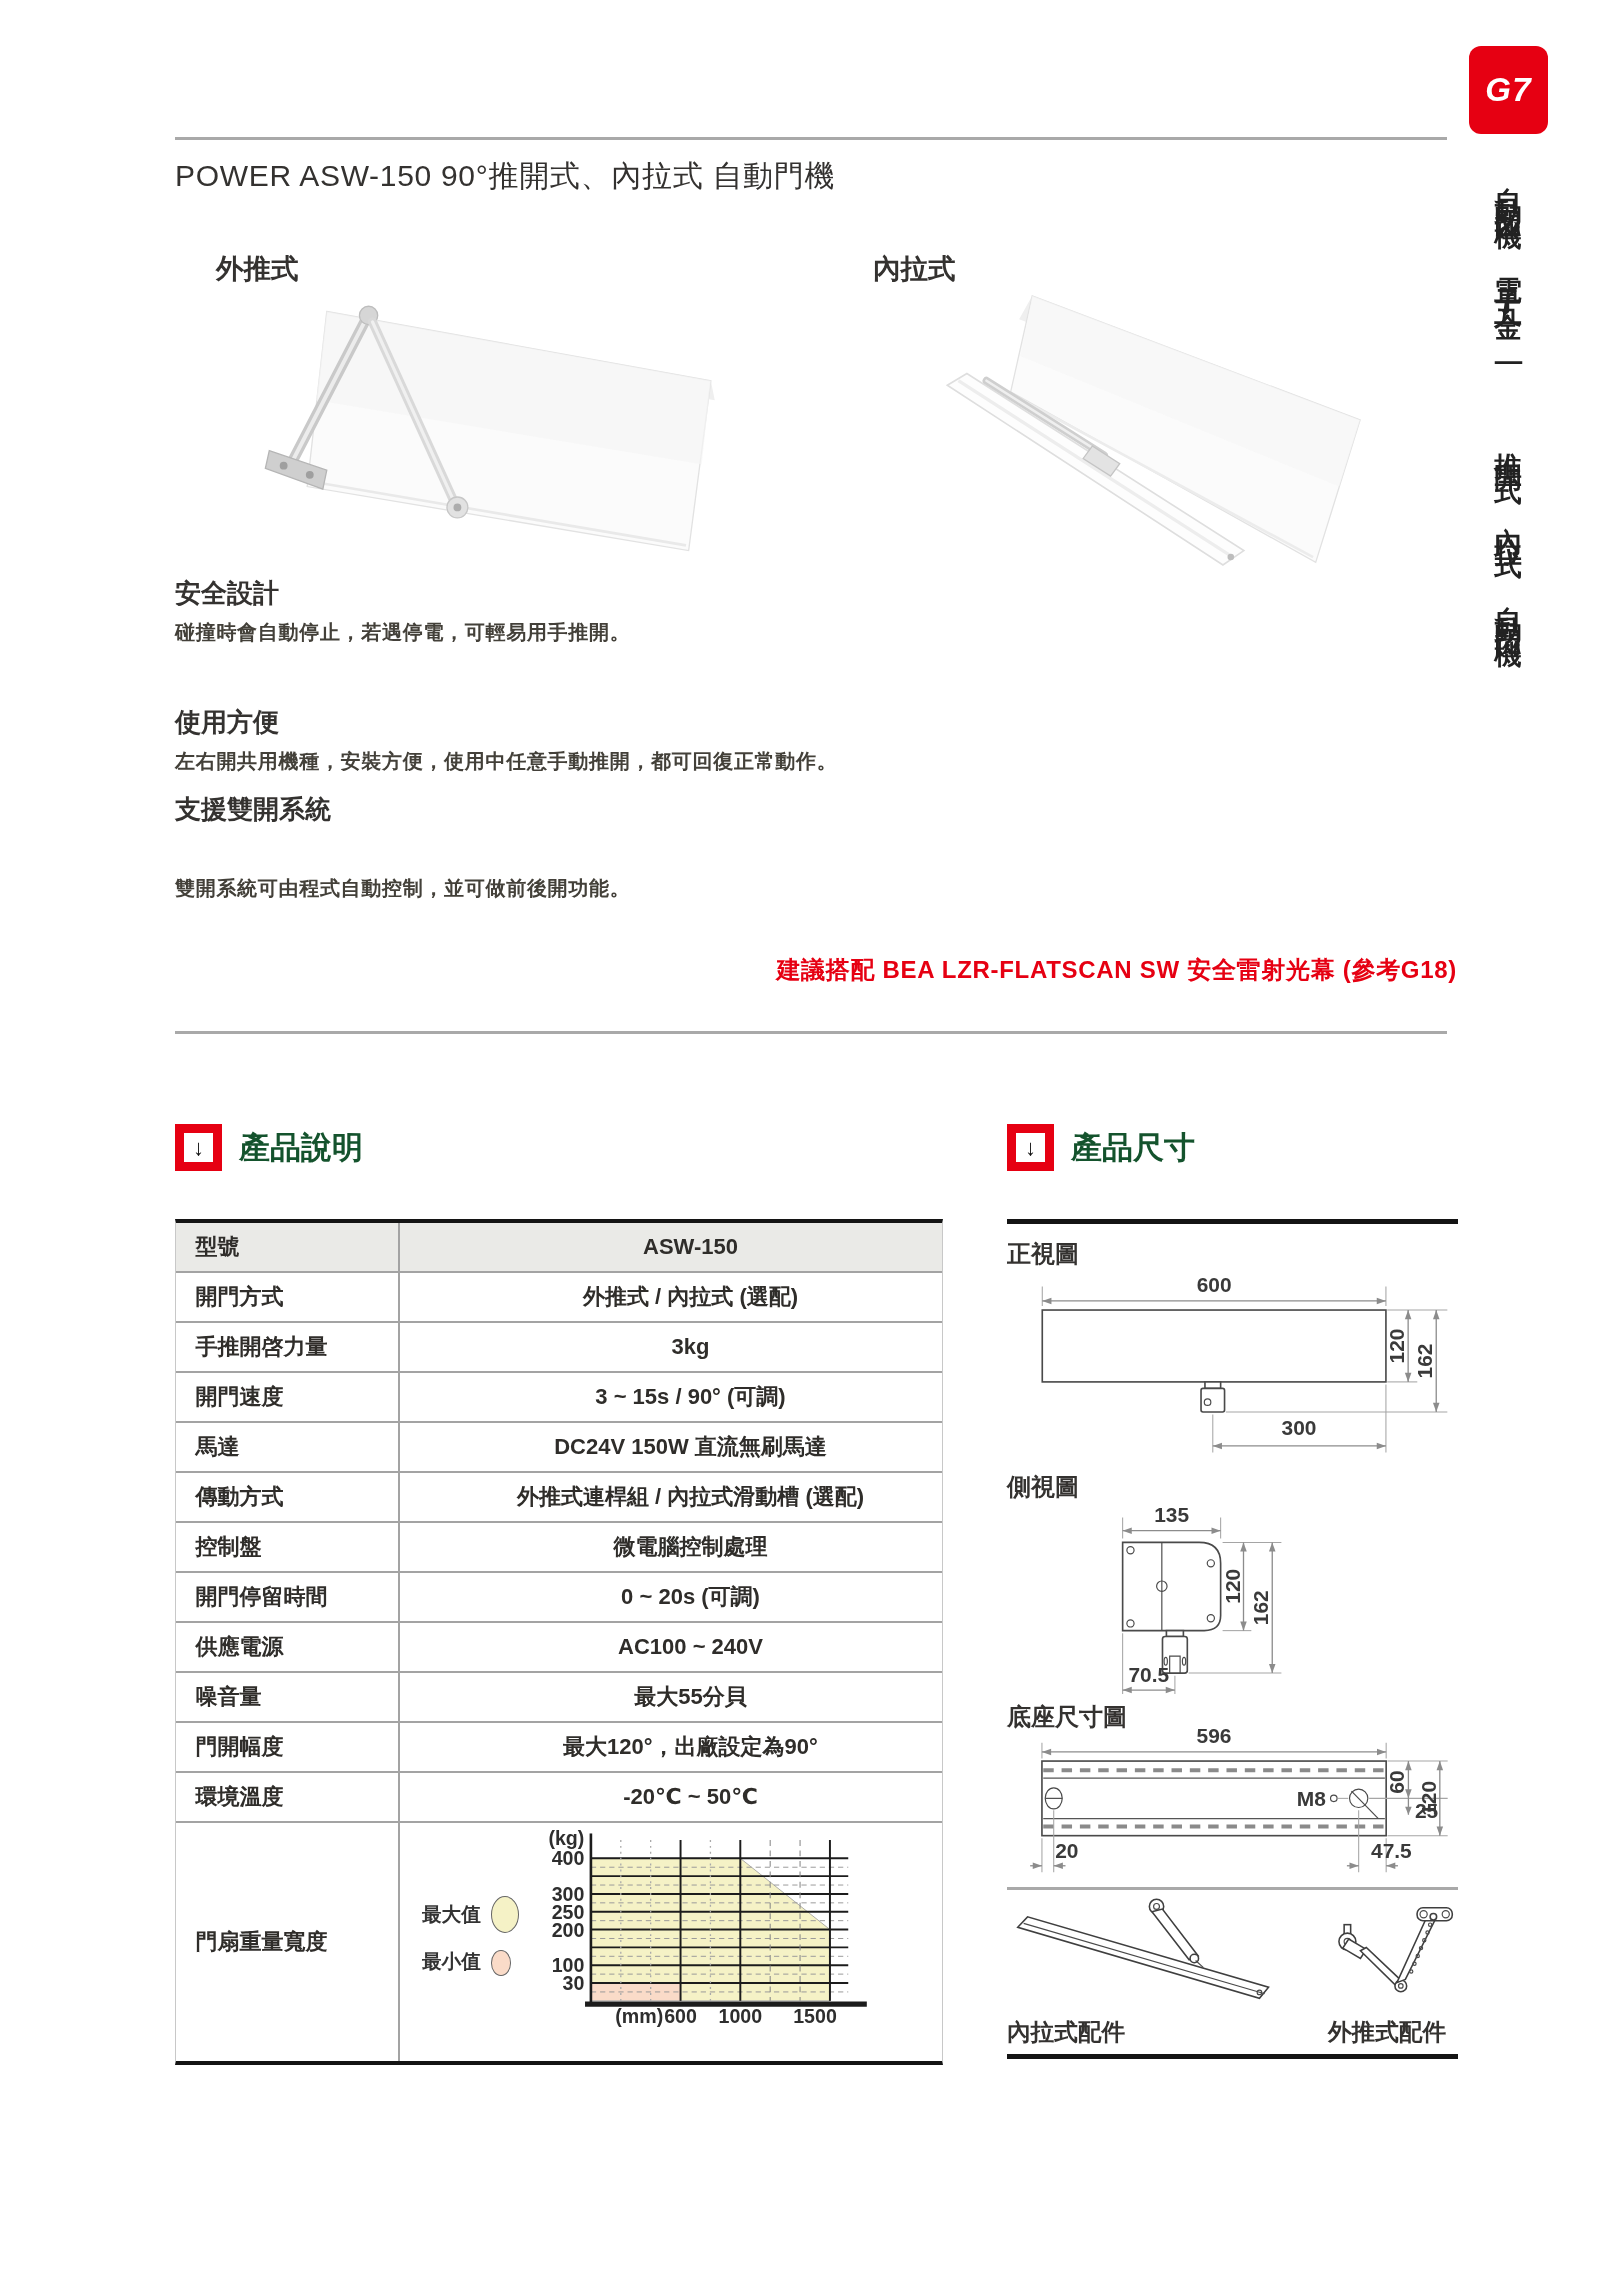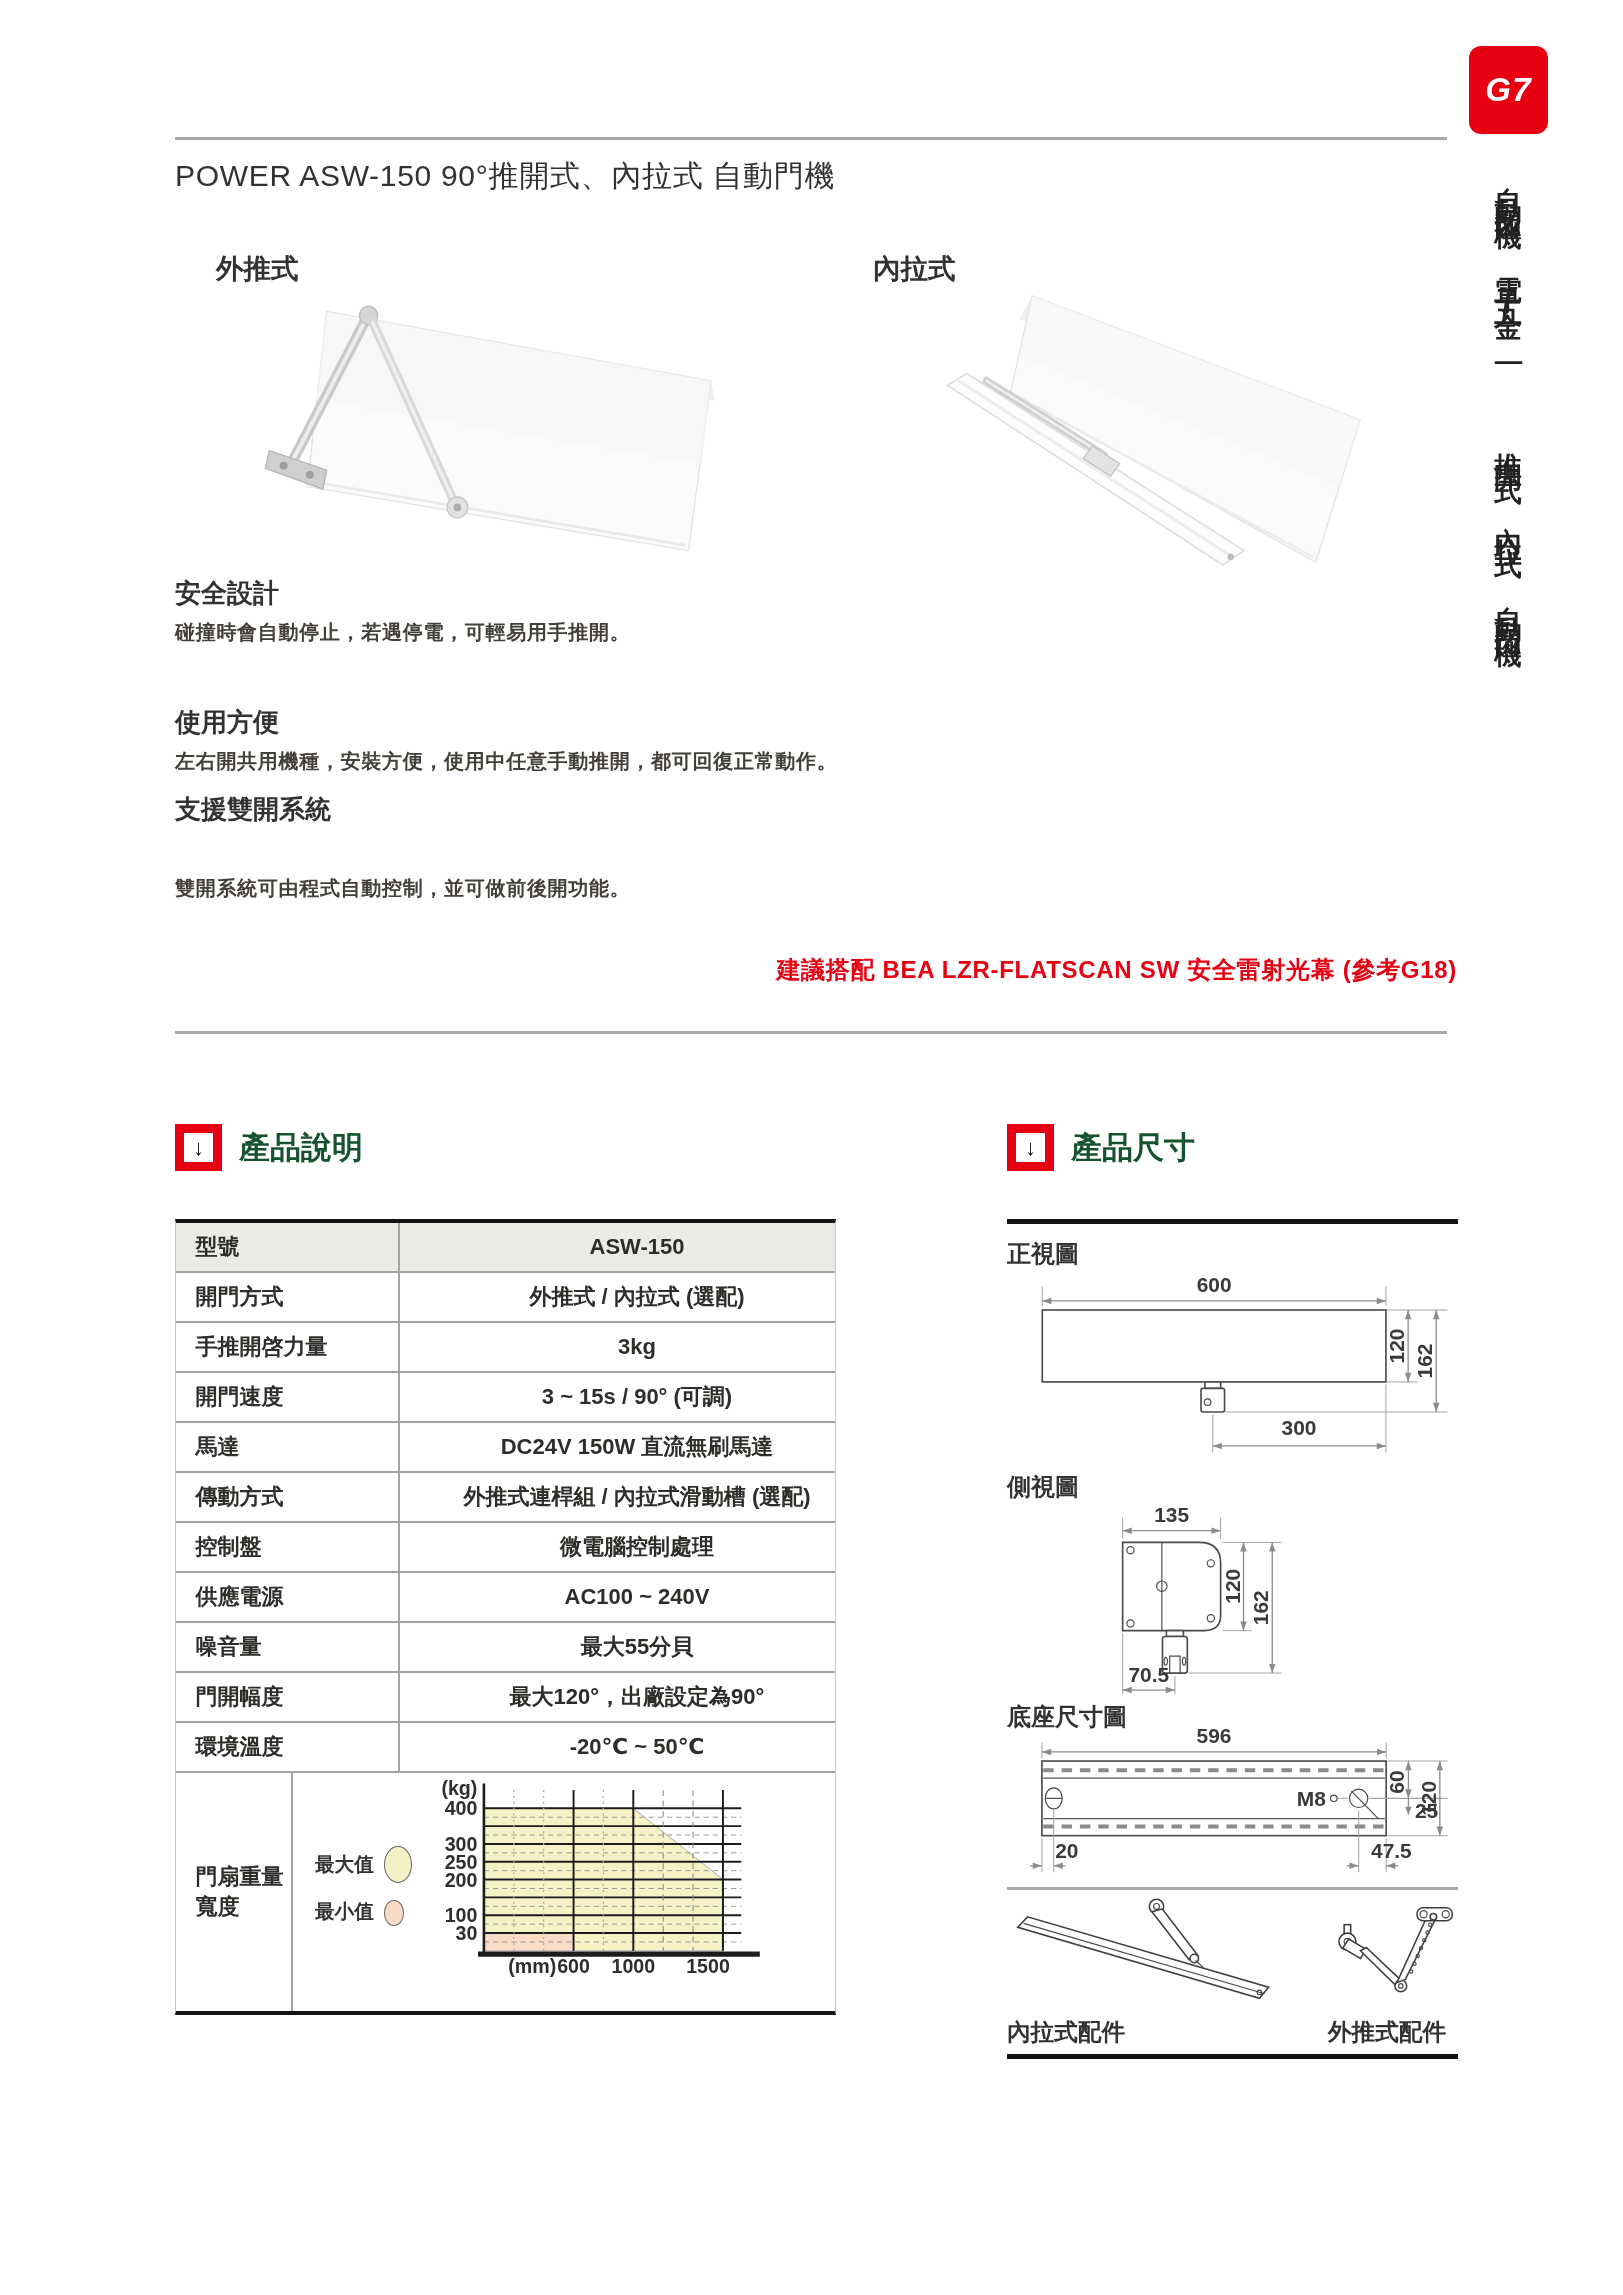--- a/index.html
+++ b/index.html
@@ -18,21 +18,21 @@
   .feat-h{position:absolute;font-size:26px;font-weight:bold;margin:0;color:#343230;}
   .feat-p{position:absolute;font-size:20px;font-weight:bold;margin:0;color:#434039;letter-spacing:0.7px;}
   .recommend{position:absolute;left:175px;top:954px;width:1282px;text-align:right;
       font-size:24px;font-weight:bold;color:#e60012;letter-spacing:0.7px;}
   .sec-head{position:absolute;display:flex;align-items:center;}
   .sec-icon{width:47px;height:47px;background:#fff;border:9.8px solid #e60012;box-sizing:border-box;
       display:flex;align-items:center;justify-content:center;}
   .sec-icon span{font-size:22px;font-weight:bold;color:#111;line-height:1;}
   .sec-title{font-size:31px;font-weight:bold;margin-left:17px;color:#14532d;}
   
-  .spec-table{position:absolute;left:175px;top:1219px;width:661px;box-sizing:border-box;
+  .spec-table{position:absolute;left:175px;top:1219px;width:768px;box-sizing:border-box;
       border-top:4.6px solid #141414;border-bottom:4.6px solid #141414;
       border-left:1.3px solid #c8c8c8;border-right:1.3px solid #c8c8c8;}
   .spec-row{display:flex;height:50px;border-bottom:2px solid #a3a3a3;box-sizing:border-box;background:#fff;}
   .spec-row.hdr{background:#eaeae7;}
   .spec-label{width:224px;box-sizing:border-box;border-right:2px solid #a3a3a3;display:flex;align-items:center;
       padding-left:19.6px;font-size:22px;font-weight:bold;color:#2f2d2a;}
   .spec-value{flex:1;display:flex;align-items:center;justify-content:center;font-size:22px;font-weight:bold;color:#2f2d2a;padding-left:39px;}
   .chart-row{display:flex;height:238px;background:#fff;}
   .chart-label{width:224px;box-sizing:border-box;border-right:2px solid #a3a3a3;display:flex;align-items:center;
       padding-left:19.6px;font-size:22px;font-weight:bold;color:#2f2d2a;}
@@ -149,20 +149,24 @@
           <div class="spec-label">馬達</div>
           <div class="spec-value">DC24V 150W 直流無刷馬達</div>
         </div>
         <div class="spec-row">
           <div class="spec-label">傳動方式</div>
           <div class="spec-value">外推式連桿組 / 內拉式滑動槽 (選配)</div>
         </div>
         <div class="spec-row">
           <div class="spec-label">控制盤</div>
           <div class="spec-value">微電腦控制處理</div>
+        </div>
+        <div class="spec-row">
+          <div class="spec-label">開門停留時間</div>
+          <div class="spec-value">0 ~ 20s (可調)</div>
         </div>
         <div class="spec-row">
           <div class="spec-label">供應電源</div>
           <div class="spec-value">AC100 ~ 240V</div>
         </div>
         <div class="spec-row">
           <div class="spec-label">噪音量</div>
           <div class="spec-value">最大55分貝</div>
         </div>
         <div class="spec-row">

